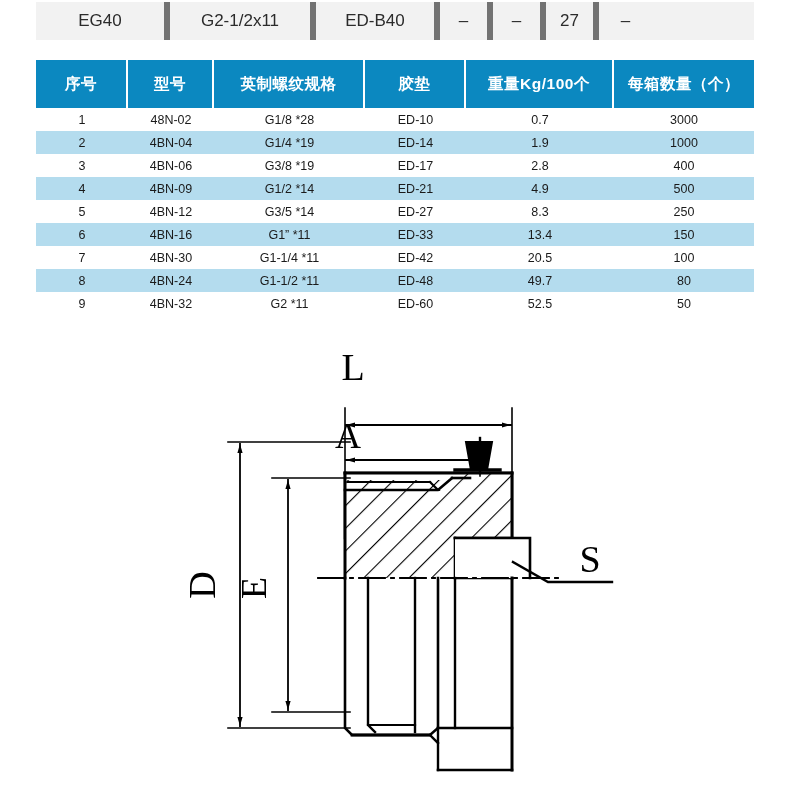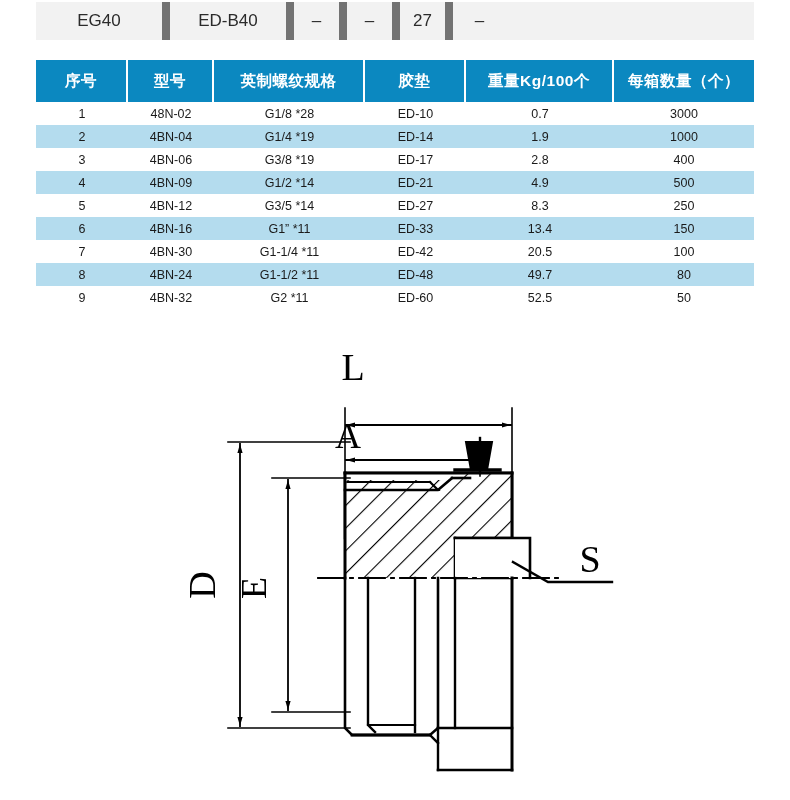--- a/index.html
+++ b/index.html
@@ -27,41 +27,41 @@
     background: #f2f2f2;
     font-size: 17px;
     color: #2b2b2b;
   }
   .partial-cell {
     display: flex;
     align-items: center;
     justify-content: center;
     height: 100%;
     box-sizing: border-box;
-    border-right: 8px solid #737373;
+    border-right: 6px solid #737373;
     white-space: nowrap;
   }
   .partial-cell:last-child { border-right: none; }
 
   
   .spec-table {
     position: absolute;
     left: 36px;
     top: 60px;
     width: 718px;
     border-collapse: separate;
     border-spacing: 0;
     table-layout: fixed;
   }
   .spec-table th {
     background: #0b88c0;
     color: #ffffff;
     font-size: 15.5px;
     font-weight: bold;
-    height: 42px;
+    height: 48px;
     padding: 0 2px;
     border-right: 2px solid #ffffff;
     text-align: center;
     white-space: nowrap;
     letter-spacing: 0.5px;
   }
   .spec-table th:last-child { border-right: none; text-align: center; }
   .spec-table td {
     height: 23px;
     font-size: 12.5px;
@@ -81,20 +81,21 @@
     width: 790px;
     height: 470px;
   }
   .drawing svg { display: block; }
 </style>
 </head>
 <body>
 
 <div class="partial-row">
   <div class="partial-cell" style="width:134px">EG40</div>
+  <div class="partial-cell" style="width:146px">G2-1/2x11</div>
   <div class="partial-cell" style="width:124px">ED-B40</div>
   <div class="partial-cell" style="width:53px">–</div>
   <div class="partial-cell" style="width:53px">–</div>
   <div class="partial-cell" style="width:53px">27</div>
   <div class="partial-cell" style="width:53px">–</div>
 </div>
 
 <table class="spec-table">
   <colgroup>
     <col style="width:92px">

